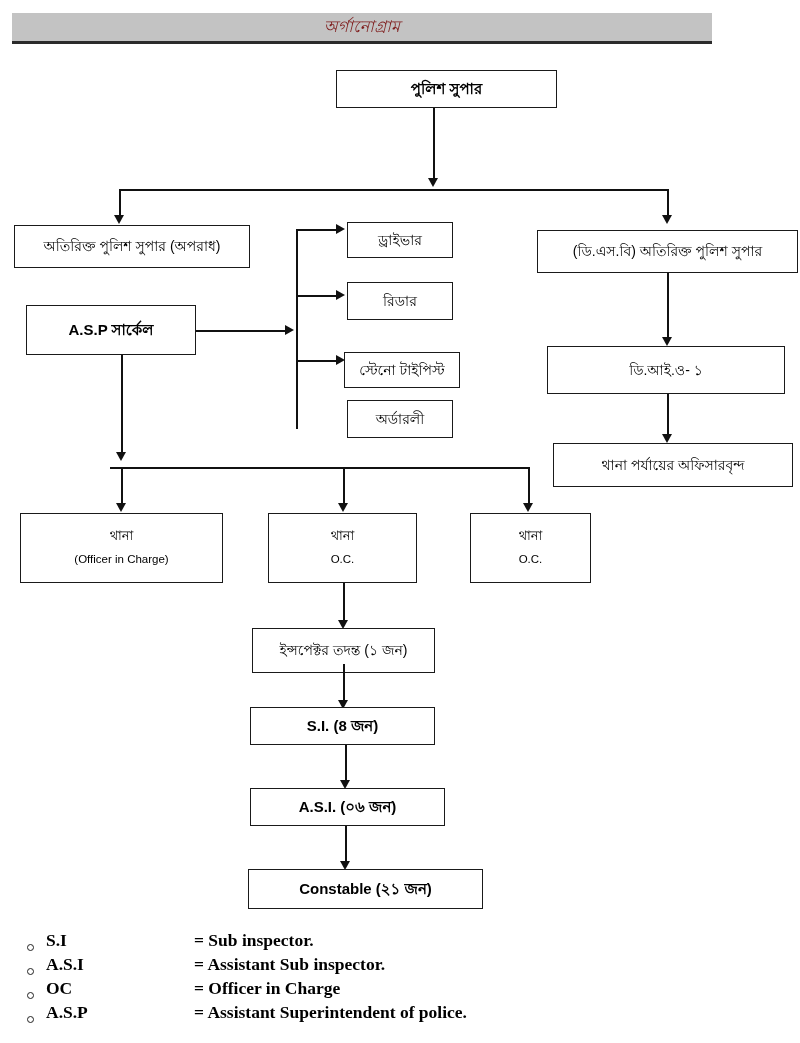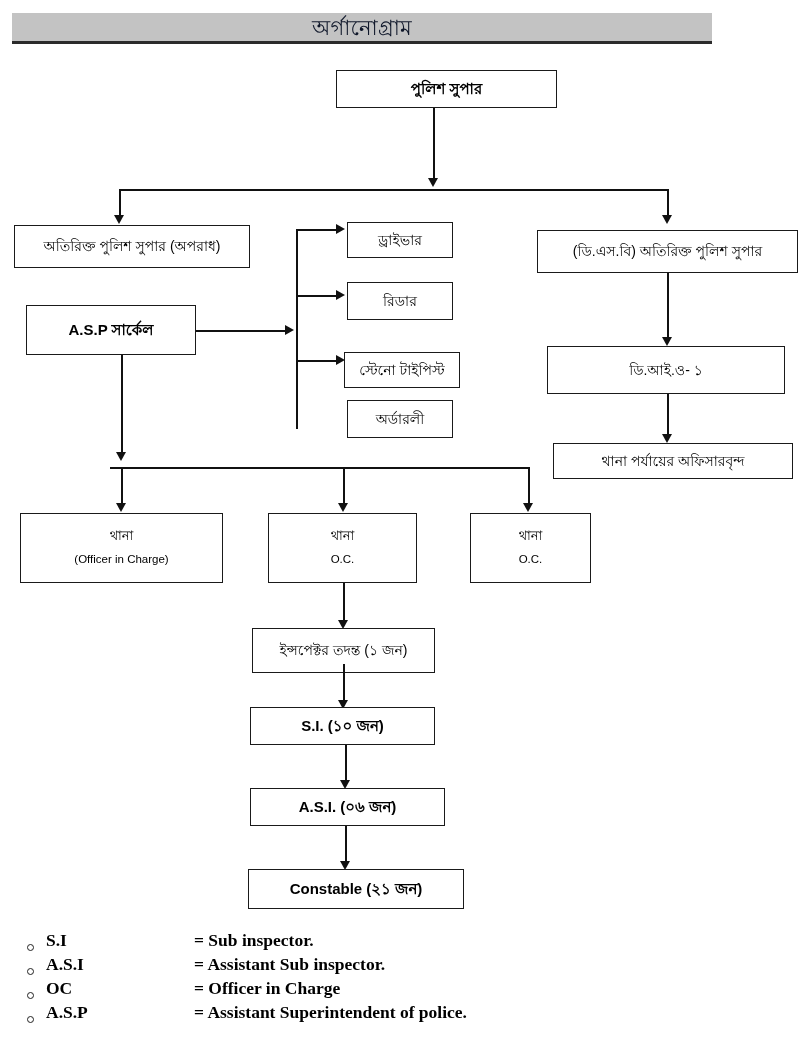--- a/index.html
+++ b/index.html
@@ -30,24 +30,25 @@
     width: 700px;
     height: 31px;
     background: #c3c3c3;
     border-bottom: 3px solid #2b2b2b;
     box-sizing: border-box;
     display: flex;
     align-items: center;
     justify-content: center;
   }
   .title-bar .title-text {
-    font-size: 21px;
+    font-size: 16px;
+    font-style: italic;
     font-weight: 400;
     letter-spacing: 0.3px;
-    color: #0f172a;
+    color: #7f1d1d;
     line-height: 1;
   }
   
   .node {
     position: absolute;
     box-sizing: border-box;
     border: 1.6px solid #1a1a1a;
     background: #ffffff;
     display: flex;
     flex-direction: column;
@@ -195,21 +196,21 @@
   </div>
   <div class="vline" style="left:667px; top:273px; height:66px;"></div>
   <div class="arrow-down" style="left:662px; top:337px;"></div>
 
   <div class="node mid" style="left:547px; top:346px; width:238px; height:48px;">
     <span class="line1">ডি.আই.ও- ১</span>
   </div>
   <div class="vline" style="left:667px; top:394px; height:42px;"></div>
   <div class="arrow-down" style="left:662px; top:434px;"></div>
 
-  <div class="node mid" style="left:553px; top:443px; width:240px; height:36px;">
+  <div class="node mid" style="left:553px; top:443px; width:240px; height:44px;">
     <span class="line1">থানা পর্যায়ের অফিসারবৃন্দ</span>
   </div>
 
   <div class="vline" style="left:121px; top:355px; height:100px;"></div>
   <div class="arrow-down" style="left:116px; top:452px;"></div>
 
   <div class="hline" style="left:110px; top:467px; width:420px;"></div>
 
   <div class="vline" style="left:121px; top:467px; height:40px;"></div>
   <div class="arrow-down" style="left:116px; top:503px;"></div>
@@ -237,34 +238,34 @@
   <div class="arrow-down" style="left:338px; top:620px;"></div>
 
   <div class="node mid" style="left:252px; top:628px; width:183px; height:45px;">
     <span class="line1">ইন্সপেক্টর তদন্ত (১ জন)</span>
   </div>
 
   <div class="vline" style="left:343px; top:664px; height:39px;"></div>
   <div class="arrow-down" style="left:338px; top:700px;"></div>
 
   <div class="node latin" style="left:250px; top:707px; width:185px; height:38px;">
-    <span class="line1">S.I. (১০ জন)</span>
+    <span class="line1">S.I. (8 জন)</span>
   </div>
 
   <div class="vline" style="left:345px; top:745px; height:38px;"></div>
   <div class="arrow-down" style="left:340px; top:780px;"></div>
 
   <div class="node latin" style="left:250px; top:788px; width:195px; height:38px;">
     <span class="line1">A.S.I. (০৬ জন)</span>
   </div>
 
   <div class="vline" style="left:345px; top:826px; height:38px;"></div>
   <div class="arrow-down" style="left:340px; top:861px;"></div>
 
-  <div class="node latin" style="left:248px; top:869px; width:216px; height:40px;">
+  <div class="node latin" style="left:248px; top:869px; width:235px; height:40px;">
     <span class="line1">Constable (২১ জন)</span>
   </div>
 
   <div class="legend">
     <div class="legend-row">
       <span class="legend-bullet">
           <span class="ring"></span>
         </span>
       <span class="legend-term">S.I</span>
       <span class="legend-def">= Sub inspector.</span>

